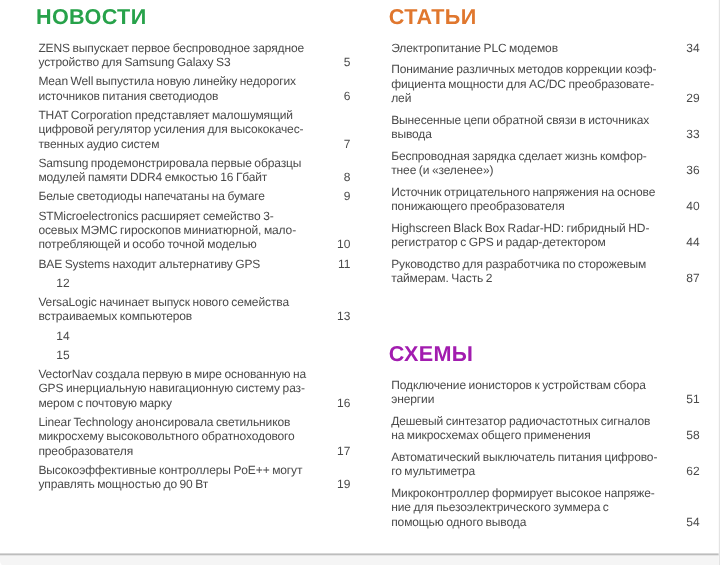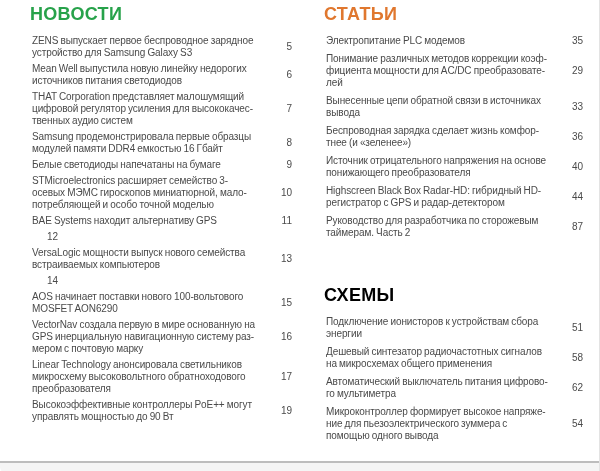--- a/index.html
+++ b/index.html
@@ -22,25 +22,25 @@
   .section{margin:0;}
   .section-title{
     font-size:18px;
     font-weight:700;
     letter-spacing:0.3px;
     margin:0 0 11px 0;
     line-height:20px;
   }
   .sec-news .section-title{color:#27A24A;}
   .sec-articles .section-title{color:#E0772E;}
-  .sec-schematics .section-title{color:#000000;}
+  .sec-schematics .section-title{color:#a21caf;}
   .sec-schematics{margin-top:46px;}
   .toc-item{
     display:flex;
-    align-items:center;
+    align-items:flex-end;
     margin:0 0 4px 2px;
     cursor:pointer;
   }
   .sec-articles .toc-item, .sec-schematics .toc-item{margin-bottom:6px;}
   .toc-item .t{
     flex:1;
     font-size:10px;
     line-height:12px;
     letter-spacing:-0.1px;
     word-spacing:-0.5px;
@@ -104,30 +104,28 @@
         <span class="n">10</span>
       </div>
       <div class="toc-item">
         <span class="t">BAE Systems находит альтернативу GPS</span>
         <span class="n">11</span>
       </div>
       <div class="toc-item">
         <span class="n">12</span>
       </div>
       <div class="toc-item">
-        <span class="t">VersaLogic мощности выпуск нового семейства
+        <span class="t">VersaLogic начинает выпуск нового семейства
 встраиваемых компьютеров</span>
         <span class="n">13</span>
       </div>
       <div class="toc-item">
         <span class="n">14</span>
       </div>
       <div class="toc-item">
-        <span class="t">AOS начинает поставки нового 100-вольтового
-MOSFET AON6290</span>
         <span class="n">15</span>
       </div>
       <div class="toc-item">
         <span class="t">VectorNav создала первую в мире основанную на
 GPS инерциальную навигационную систему раз-
 мером с почтовую марку</span>
         <span class="n">16</span>
       </div>
       <div class="toc-item">
         <span class="t">Linear Technology анонсировала светильников
@@ -142,21 +140,21 @@
       </div>
     </div>
   </div>
 
   <div class="col col-right">
     <div class="section sec-articles">
       <h2 class="section-title">СТАТЬИ</h2>
 
       <div class="toc-item">
         <span class="t">Электропитание PLC модемов</span>
-        <span class="n">35</span>
+        <span class="n">34</span>
       </div>
       <div class="toc-item">
         <span class="t">Понимание различных методов коррекции коэф-
 фициента мощности для AC/DC преобразовате-
 лей</span>
         <span class="n">29</span>
       </div>
       <div class="toc-item">
         <span class="t">Вынесенные цепи обратной связи в источниках
 вывода</span>

